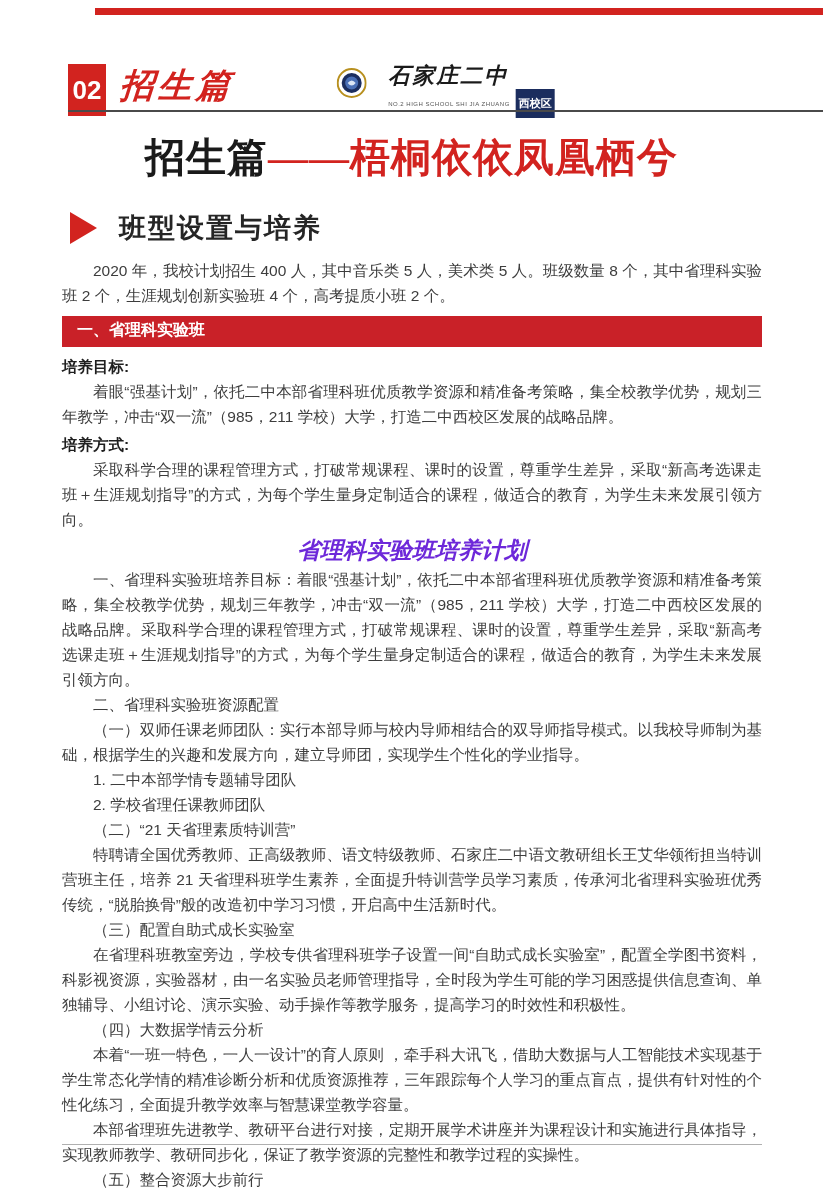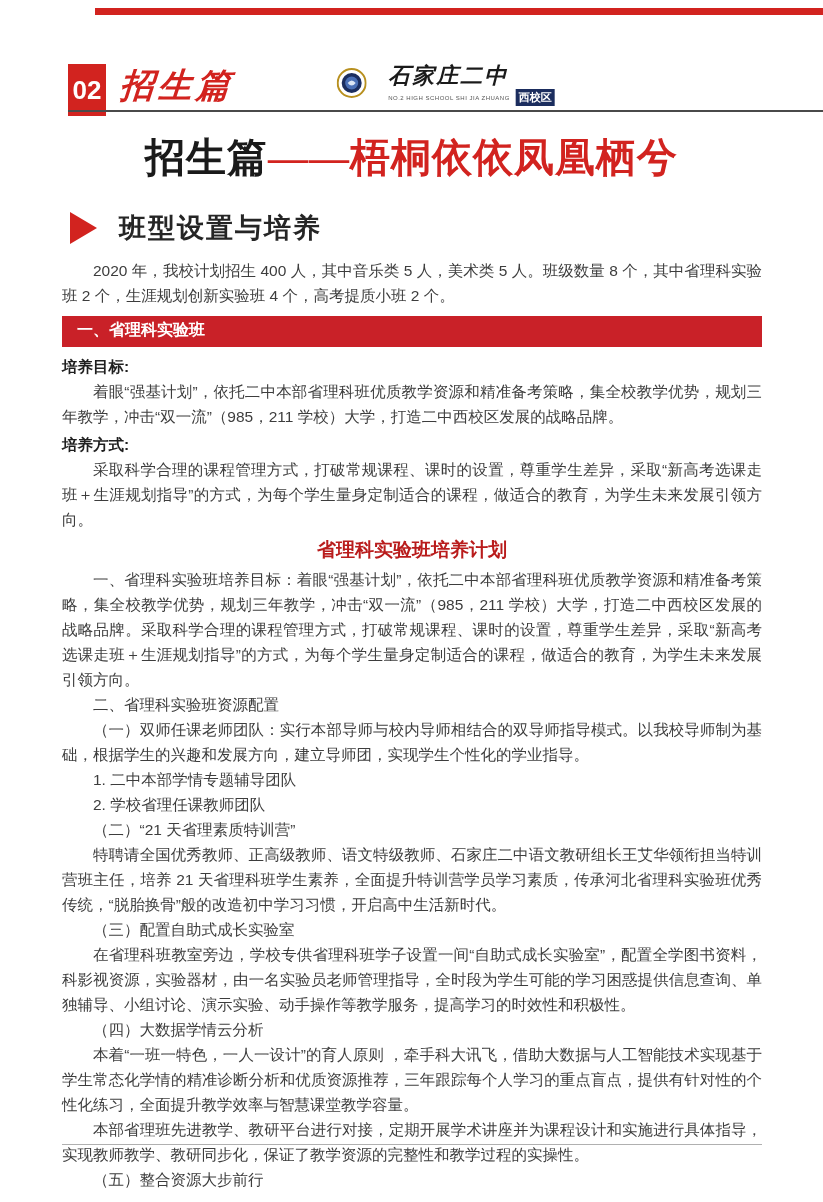--- a/index.html
+++ b/index.html
@@ -31,21 +31,21 @@
   .emblem { width:30px; height:30px; margin-top:4px; }
   .logo-text { margin-left:6px; }
   .logo-name {
     font-family:"Liberation Serif","DejaVu Serif",serif; font-style:italic; font-weight:bold;
     font-size:22px; color:#1a1a1a; line-height:24px; letter-spacing:2px; white-space:nowrap;
   }
   .logo-sub-row { display:flex; align-items:center; margin-top:1px; }
   .logo-sub { font-size:6px; color:#555; letter-spacing:0.5px; white-space:nowrap; }
   .campus {
     margin-left:6px; background:#1b2d5e; color:#fff; font-size:11px; font-weight:bold;
-    padding:2px 3px; line-height:13px; white-space:nowrap;
+    padding:8px 3px; line-height:13px; white-space:nowrap;
   }
   .header-rule { position:absolute; top:110px; left:68px; right:0; border-top:2px solid #4a4a4a; }
 
   
   .main-title {
     position:absolute; top:132px; left:0; right:0; text-align:center;
     font-family:"Liberation Serif","DejaVu Serif",serif; font-weight:900;
     font-size:40px; line-height:52px; letter-spacing:1px;
   }
   .main-title .t-black { color:#1a1a1a; }
@@ -69,22 +69,22 @@
     margin:0; text-align:justify; font-size:15.5px; line-height:25px; color:#3d3d3d;
     font-family:"Liberation Sans","DejaVu Sans",sans-serif;
   }
   .para.body { text-indent:2em; }
   .para.label { font-weight:bold; color:#1f1f1f; line-height:25px; margin-top:3px; }
   .para.banner {
     background:#c92128; color:#ffffff; font-weight:bold; font-size:16px;
     text-indent:0; padding:4px 0 7px 15px; line-height:20px; margin:8px 0 7px 0; text-align:left;
   }
   .para.red-heading {
-    color:#b91c1c; font-weight:bold; text-align:center; font-size:19px;
-    text-indent:0; margin:5px 0 4px 0; line-height:26px;
+    color:#6d28d9; font-weight:bold; text-align:center; font-size:23px;
+    text-indent:0; margin:5px 0 4px 0; line-height:26px;font-style:italic;
   }
 
   .footer-rule { position:absolute; top:1144px; left:62px; right:61px; border-top:1px solid #b0b0b0; }
 </style>
 </head>
 <body>
 
 <div class="page">
 
   <div class="top-strip"></div>

